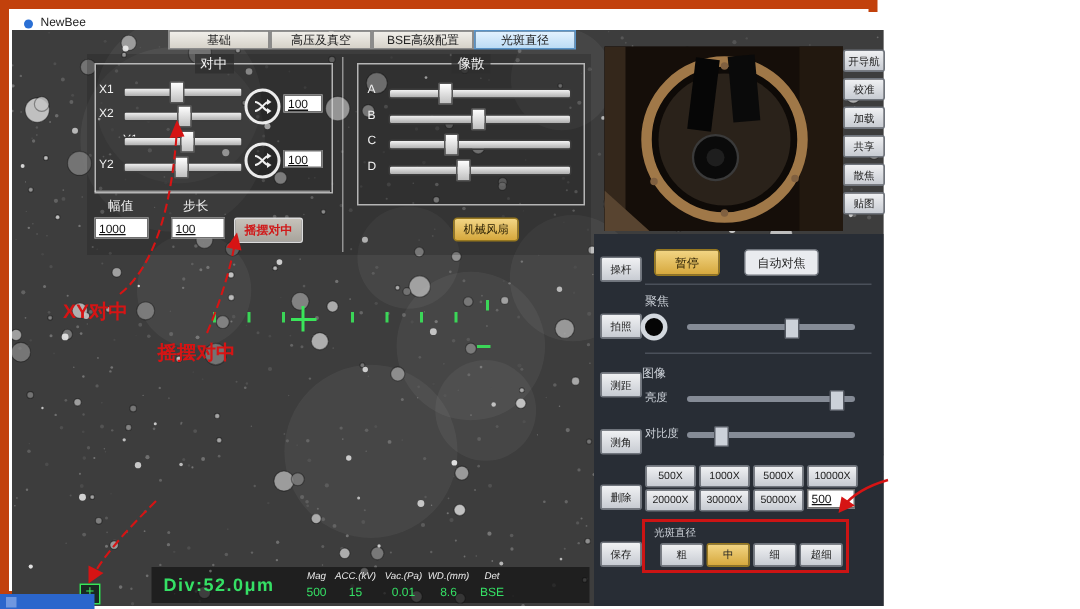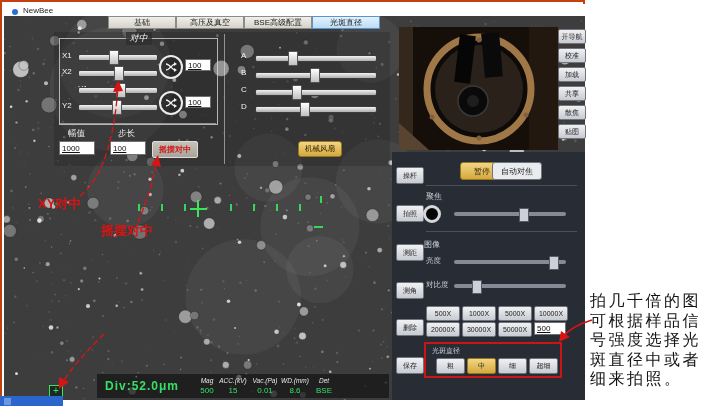--- a/index.html
+++ b/index.html
@@ -1,21 +1,21 @@
 <!DOCTYPE html>
 <html><head>
 <meta charset="utf-8">
 <style>
   html,body{margin:0;padding:0;background:#ffffff;}
   #stage{position:relative;width:720px;height:406px;background:#ffffff;overflow:hidden;
          font-family:"Liberation Sans",sans-serif;}
   .abs{position:absolute;}
 
   
-  #app-window{left:0;top:0;width:585px;height:400px;border:2px solid #c2410c;box-sizing:border-box;background:#fff;}
+  #app-window{left:0;top:0;width:585px;height:400px;border:6px solid #c2410c;box-sizing:border-box;background:#fff;}
   #titlebar{left:2px;top:2px;width:581px;height:12px;background:#ffffff;}
   #title-dot{left:8px;top:5px;width:6px;height:6px;border-radius:50%;background:#2a6fd4;}
   #title-text{left:19px;top:2px;font-size:8px;color:#222;}
 
   
   #sem-svg{left:2px;top:14px;background:#3d3d3d;}
   .gtick{position:absolute;width:2px;height:7px;background:#3ae55a;opacity:.9;}
   .gdash{position:absolute;height:2px;background:#3ae55a;opacity:.9;}
   #cross-h{left:188px;top:206px;width:17px;height:2px;background:#3ae55a;}
   #cross-v{left:195px;top:198px;width:2px;height:17px;background:#3ae55a;}
@@ -23,21 +23,21 @@
   
   .tab{position:absolute;top:14px;height:13px;width:68px;box-sizing:border-box;
        background:linear-gradient(#f1efea,#d6d2c9);border:1px solid #8b8b8b;
        font-size:8px;color:#222;text-align:center;line-height:12px;}
   .tab.active{background:linear-gradient(#e3f2ff,#bcdcf5);border-color:#5a94c8;}
 
   
   #overlay-tint{left:52px;top:30px;width:336px;height:134px;background:rgba(22,22,22,.22);}
   .gbox{position:absolute;border:1px solid rgba(225,225,225,.75);background:rgba(20,20,20,.10);}
   .gbox-title{position:absolute;top:-7px;left:50%;transform:translateX(-50%);
-              padding:0 4px;font-size:9px;color:#f2f2f2;background:rgba(45,45,45,.75);white-space:nowrap;font-style:italic;}
+              padding:0 4px;font-size:9px;color:#f2f2f2;background:rgba(45,45,45,.75);white-space:nowrap;}
   .vline{position:absolute;width:1px;background:rgba(225,225,225,.55);}
   .hline{position:absolute;height:1px;background:rgba(225,225,225,.55);}
   .flabel{position:absolute;font-size:8px;color:#f2f2f2;}
 
   
   .track{position:absolute;height:5px;border:1px solid #3c3c3c;border-radius:2px;
          background:linear-gradient(#f2f2f2,#aeaeae);}
   .thumb{position:absolute;top:-5px;width:8px;height:13px;background:linear-gradient(#ffffff,#c0c0c0);
          border:1px solid #555;border-radius:1px;}
   
@@ -69,21 +69,21 @@
   .rt-btn{position:absolute;left:556px;width:26px;height:13px;}
   .st-btn{position:absolute;left:4px;width:26px;height:15px;}
   .rp-label{position:absolute;font-size:8px;color:#ced3da;}
   .rp-divider{position:absolute;left:34px;width:151px;height:1px;background:#4a505a;}
   #focus-knob{position:absolute;left:31px;top:53px;width:12px;height:12px;border-radius:50%;
               border:3px solid #d3d8de;background:#050505;}
   .mag-btn{width:32px;height:13px;}
   #spot-box{position:absolute;left:32px;top:190px;width:138px;height:36px;border:2px solid #cc1414;box-sizing:border-box;}
   .spot-btn{width:27px;height:14px;}
   .spot-btn.on{background:linear-gradient(#f2d584,#d6a83d);border-color:#97781f;}
-  #btn-pause{left:68px;top:10px;width:42px;height:16px;font-size:8px;}
+  #btn-pause{left:40px;top:10px;width:42px;height:16px;font-size:8px;}
   #btn-autofocus{position:absolute;left:100px;top:10px;width:48px;height:16px;background:#e9ebef;
                  border:1px solid #70757d;border-radius:3px;color:#222;font-size:8px;
                  display:flex;align-items:center;justify-content:center;}
 
   
   .red-note{position:absolute;color:#d61414;font-weight:bold;font-size:13px;white-space:nowrap;}
   #ann-svg{left:0;top:0;pointer-events:none;}
 
   
   #note{left:590px;top:291px;width:128px;font-family:"Liberation Serif",serif;color:#141414;
@@ -959,20 +959,23 @@
 
     <div class="hline" style="left:57px;top:121px;width:157px"></div>
     <div class="flabel" style="left:66px;top:126px;font-size:8.5px">幅值</div>
     <div class="flabel" style="left:116px;top:126px;font-size:8.5px">步长</div>
     <input class="ibox" style="left: 57px; top: 139px; width: 36px; height: 14px;" value="1000">
     <input class="ibox" style="left: 108px; top: 139px; width: 36px; height: 14px;" value="100">
     <div class="btn-red" style="left:150px;top:139px;width:44px;height:15px">摇摆对中</div>
 
     <div class="vline" style="left:222px;top:32px;height:130px"></div>
 
+    <div class="gbox" style="left:232px;top:36px;width:150px;height:93px">
+      <span class="gbox-title">像散</span>
+    </div>
     <div class="flabel" style="left:239px;top:49px">A</div>
     <div class="flabel" style="left:239px;top:66px">B</div>
     <div class="flabel" style="left:239px;top:83px">C</div>
     <div class="flabel" style="left:239px;top:100px">D</div>
     <div class="track" style="left:253px;top:53px;width:120px">
       <div class="thumb" style="left: calc(30% - 4px);"></div>
       </div>
     <div class="track" style="left:253px;top:70px;width:120px">
       <div class="thumb" style="left: calc(48% - 4px);"></div>
       </div>
@@ -1079,27 +1082,20 @@
         <div class="btn-lite spot-btn" style="left:103px;top:14px">超细</div>
       </div>
     </div>
 
     <div class="red-note" style="left:36px;top:193px">XY对中</div>
     <div class="red-note" style="left:99px;top:220px">摇摆对中</div>
 
     <div class="abs" id="cross-target">+</div>
   </div>
 
-  <div class="abs" id="note">
-    <div>拍几千倍的图</div>
-    <div>可根据样品信</div>
-    <div>号强度选择光</div>
-    <div>斑直径中或者</div>
-    <div>细来拍照。</div>
-  </div>
 
   <div class="abs" id="taskbar"></div>
   <div class="abs" id="taskbar-glyph"></div>
 
   <svg class="abs" id="ann-svg" width="720" height="406" viewBox="0 0 720 406">
     <path d="M80,196 C105,176 115,132 118,86" stroke="#d61414" stroke-width="1.4" fill="none" stroke-dasharray="6 3"></path>
     <polygon points="118,80 113,92 123,91" fill="#d61414"></polygon>
     <path d="M138,222 C147,201 154,178 157,160" stroke="#d61414" stroke-width="1.4" fill="none" stroke-dasharray="6 3"></path>
     <polygon points="158,155 151,165 161,167" fill="#d61414"></polygon>
     <path d="M104,334 C86,352 70,369 62,384" stroke="#d61414" stroke-width="1.4" fill="none" stroke-dasharray="6 3"></path>

